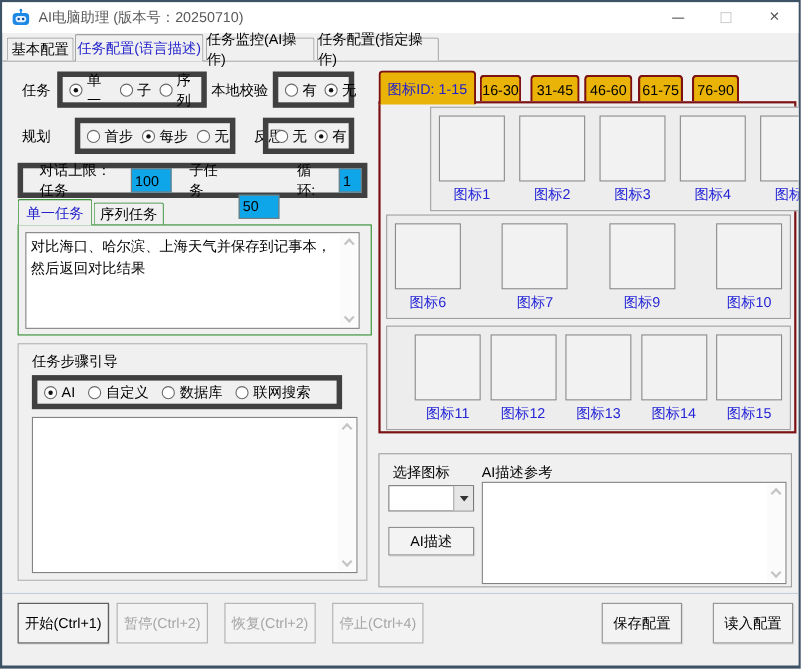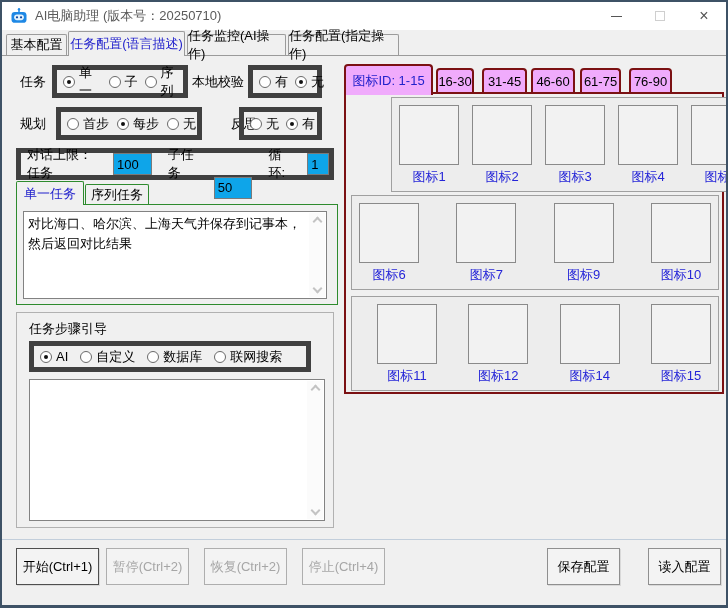--- a/index.html
+++ b/index.html
@@ -47,21 +47,21 @@
           font-size:13px; line-height:1.5; color:#000; overflow:hidden; }
   .sb { position:absolute; top:1px; right:1px; bottom:1px; width:16px; background:#fbfbfb;
         display:flex; flex-direction:column; justify-content:space-between; align-items:center;
         padding:5px 0; }
   .chev { width:7px; height:7px; border:solid #c3c3c3; border-width:2px 0 0 2px; }
   .chev.up { transform:rotate(45deg); }
   .chev.down { transform:rotate(225deg); }
 
   .fieldset { position:absolute; border:1px solid #b1b1b1; }
 
-  .itab { position:absolute; background:#f0abfc; border:2px solid #7b1113; border-bottom:none;
+  .itab { position:absolute; background:#eab308; border:2px solid #7b1113; border-bottom:none;
           border-radius:4px 4px 0 0; display:flex; align-items:center; justify-content:center;
           font-size:13px; z-index:1; }
   .itab.active { color:#2222cc; z-index:3; }
   .icon-container { position:absolute; left:342px; top:90px; width:380px; height:302px;
           border:2px solid #7b1113; background:#f0f0f0; z-index:2; }
   .icon-row { position:absolute; left:5px; width:368px; height:95px; background:#ededed;
           border:1px solid #a0a0a0; display:flex; justify-content:space-between;
           padding:7px 6px 0; }
   .icon-cell { width:62px; display:flex; flex-direction:column; align-items:center; }
   .icon-box { width:60px; height:60px; background:#f2f2f2; border:1px solid #8a8a8a; }
@@ -136,21 +136,21 @@
       <span class="radio"></span>
       <span class="rlabel">有</span>
     </span>
     <span class="radio-item">
       <span class="radio checked"></span>
       <span class="rlabel">无</span>
     </span>
   </div>
 
   <div class="lbl" style="left:18px;top:105px;height:33px;">规划</div>
-  <div class="gbox" style="left:54px;top:105px;width:146px;height:33px;gap:8px;">
+  <div class="gbox" style="left:66px;top:105px;width:146px;height:33px;gap:8px;">
     <span class="radio-item">
       <span class="radio"></span>
       <span class="rlabel">首步</span>
     </span>
     <span class="radio-item">
       <span class="radio checked"></span>
       <span class="rlabel">每步</span>
     </span>
     <span class="radio-item">
       <span class="radio"></span>
@@ -162,21 +162,21 @@
     <span class="radio-item">
       <span class="radio"></span>
       <span class="rlabel">无</span>
     </span>
     <span class="radio-item">
       <span class="radio checked"></span>
       <span class="rlabel">有</span>
     </span>
   </div>
 
-  <div class="gbox" style="left:14px;top:146px;width:318px;height:32px;gap:16px;padding-left:6px;">
+  <div class="gbox" style="left:14px;top:146px;width:318px;height:32px;gap:16px;padding-left:15px;">
     <span class="rlabel">对话上限：任务</span>
     <span class="tinput" style="position:static;width:48px;height:22px;">100</span>
     <span class="rlabel">子任务</span>
     <span class="tinput" style="position:static;width:48px;height:22px;margin-top:47px;">50</span>
     <span class="rlabel">循环:</span>
     <span class="tinput" style="position:static;width:26px;height:22px;">1</span>
   </div>
 
   <div class="stab active" style="left:14px;top:179px;width:68px;height:24px;">单一任务</div>
   <div class="stab" style="left:83px;top:182px;width:64px;height:21px;">序列任务</div>
@@ -272,29 +272,51 @@
       <div class="icon-cell">
         <div class="icon-box"></div>
         <div class="icon-label">图标11</div>
       </div>
       <div class="icon-cell">
         <div class="icon-box"></div>
         <div class="icon-label">图标12</div>
       </div>
       <div class="icon-cell">
         <div class="icon-box"></div>
+        <div class="icon-label">图标13</div>
+      </div>
+      <div class="icon-cell">
+        <div class="icon-box"></div>
         <div class="icon-label">图标14</div>
       </div>
       <div class="icon-cell">
         <div class="icon-box"></div>
         <div class="icon-label">图标15</div>
       </div>
     </div>
   </div>
 
+  <div class="sel-panel">
+    <div class="lbl" style="left:12px;top:8px;">选择图标</div>
+    <div class="lbl" style="left:93px;top:8px;">AI描述参考</div>
+    <div class="combo">
+      <div class="combo-value"></div>
+      <div class="combo-btn">
+          <span class="tri"></span>
+        </div>
+    </div>
+    <div class="btn" style="left:8px;top:66px;width:78px;height:26px;">AI描述</div>
+    <div class="tarea" style="left:93px;top:25px;width:277px;height:93px;">
+      <div class="content"></div>
+      <div class="sb">
+        <span class="chev up"></span>
+        <span class="chev down"></span>
+      </div>
+    </div>
+  </div>
 
   <div class="divider"></div>
   <div class="btn primary" style="left:14px;top:546px;width:83px;height:37px;">开始(Ctrl+1)</div>
   <div class="btn disabled" style="left:104px;top:546px;width:83px;height:37px;">暂停(Ctrl+2)</div>
   <div class="btn disabled" style="left:202px;top:546px;width:83px;height:37px;">恢复(Ctrl+2)</div>
   <div class="btn disabled" style="left:300px;top:546px;width:83px;height:37px;">停止(Ctrl+4)</div>
   <div class="btn" style="left:545px;top:546px;width:73px;height:37px;">保存配置</div>
   <div class="btn" style="left:646px;top:546px;width:73px;height:37px;">读入配置</div>
 
 </div>

